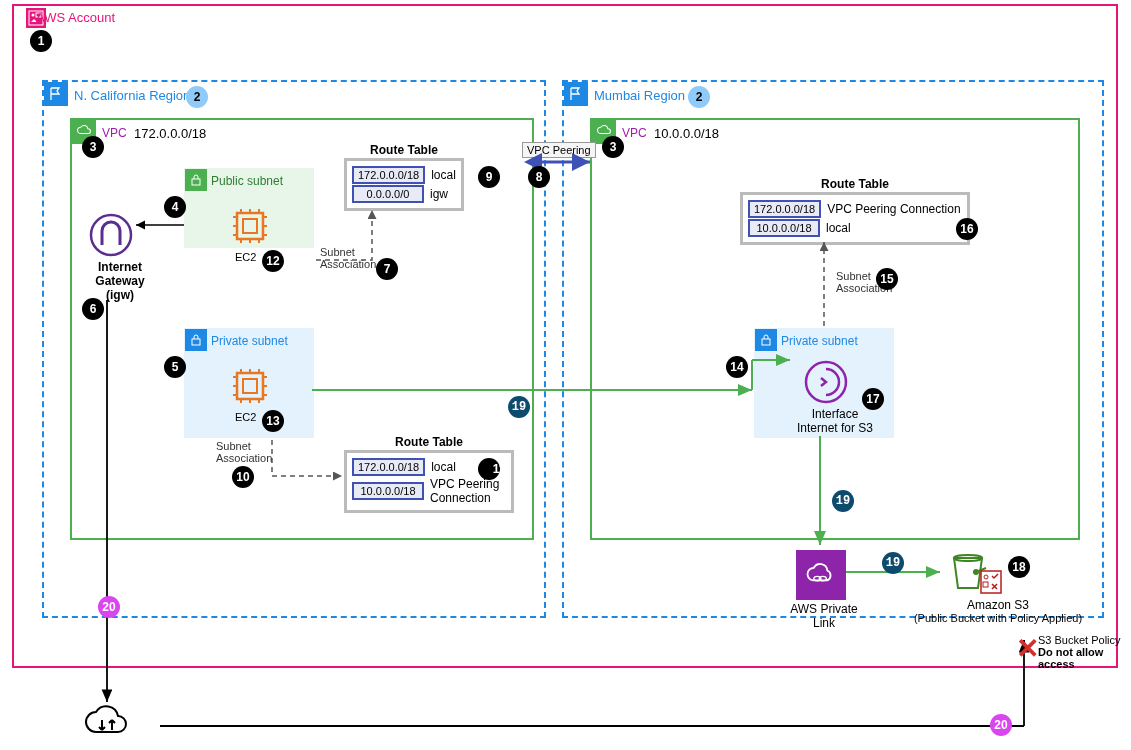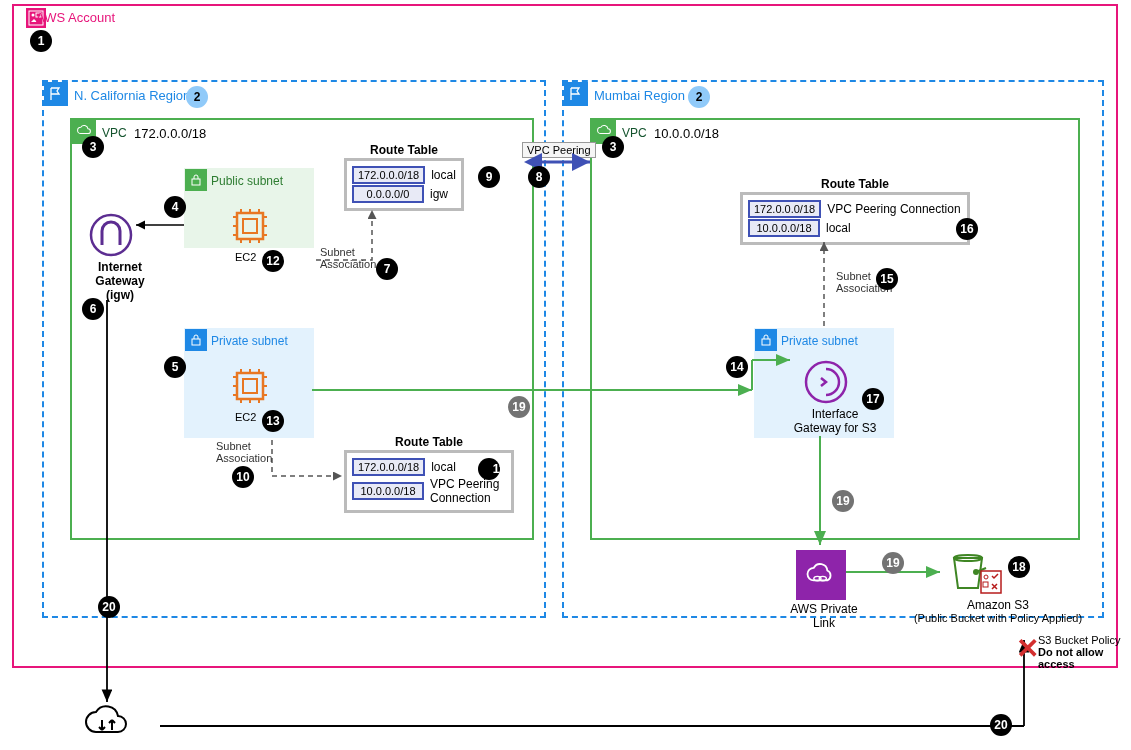--- a/index.html
+++ b/index.html
@@ -57,21 +57,21 @@
   .vpc-box {
     position: absolute;
     border: 2px solid #4caf50;
   }
   .vpc-left { left: 26px; top: 36px; width: 464px; height: 422px; }
   .vpc-right { left: 26px; top: 36px; width: 490px; height: 422px; }
   .vpc-icon {
     position: absolute; left: 0; top: 0; width: 24px; height: 24px;
     background: #4caf50; display:flex; align-items:center; justify-content:center;
   }
-  .vpc-label { position: absolute; left: 30px; top: 6px; color: #14532d; font-size: 12px; }
+  .vpc-label { position: absolute; left: 30px; top: 6px; color: #a21caf; font-size: 12px; }
   .vpc-cidr  { position: absolute; left: 62px; top: 6px; color: #000; font-size: 13px; }
 
   
   .subnet {
     position: absolute;
     border: 1px solid transparent;
   }
   .public-subnet { background: #e8f5e9; }
   .private-subnet { background: #e3f2fd; }
   .subnet-icon {
@@ -120,23 +120,23 @@
   .route-target { font-size: 12px; }
 
   
   .badge {
     position: absolute;
     width: 22px; height: 22px; border-radius: 50%;
     display: flex; align-items: center; justify-content: center;
     font-weight: bold; font-size: 12px; color: #fff;
     background: #000;
   }
-  .badge.green { background: #737373; }
+  .badge.green { background: #0c4a6e; font-family: Liberation Mono, monospace; }
   .badge.blue  { background: #90caf9; color: #000; }
-  .badge.red   { background: #000000; }
+  .badge.red   { background: #d946ef; }
 
   
   .small-label { position: absolute; font-size: 11px; color: #333; }
 
   
   .peering-label {
     position: absolute;
     border: 1px solid #999; background: #f5f5f5; padding: 1px 4px; font-size: 11px;
   }
 
@@ -367,21 +367,21 @@
 
         <div class="abs" style="left:48px; top:30px;">
           <svg class="endpoint-icon" viewBox="0 0 46 46">
               <circle cx="23" cy="23" r="20" fill="none" stroke="#8e24aa" stroke-width="2.5"></circle>
               <path d="M23 10 a13 13 0 0 1 0 26" fill="none" stroke="#8e24aa" stroke-width="2.5"></path>
               <path d="M18 19 l5 4 l-5 4" fill="none" stroke="#8e24aa" stroke-width="2.5"></path>
             </svg>
         </div>
         <div class="abs" style="left:30px; top:78px; text-align:center; font-size:12px; width:100px;">
           <div>Interface</div>
-          <div style="white-space:nowrap;">Gateway for S3</div>
+          <div style="white-space:nowrap;">Internet for S3</div>
         </div>
       </div>
 
       <svg class="conn" style="left:0; top:0; width:490px; height:422px;">
         <defs>
             <marker id="arrG2" markerWidth="8" markerHeight="8" refX="6" refY="3" orient="auto">
               <path d="M0,0 L6,3 L0,6 Z" fill="#555"></path>
             </marker>
           </defs>
         <path d="M232 206 L232 122" stroke="#555" stroke-width="1.5" stroke-dasharray="5 4" fill="none" marker-end="url(#arrG2)"></path>

